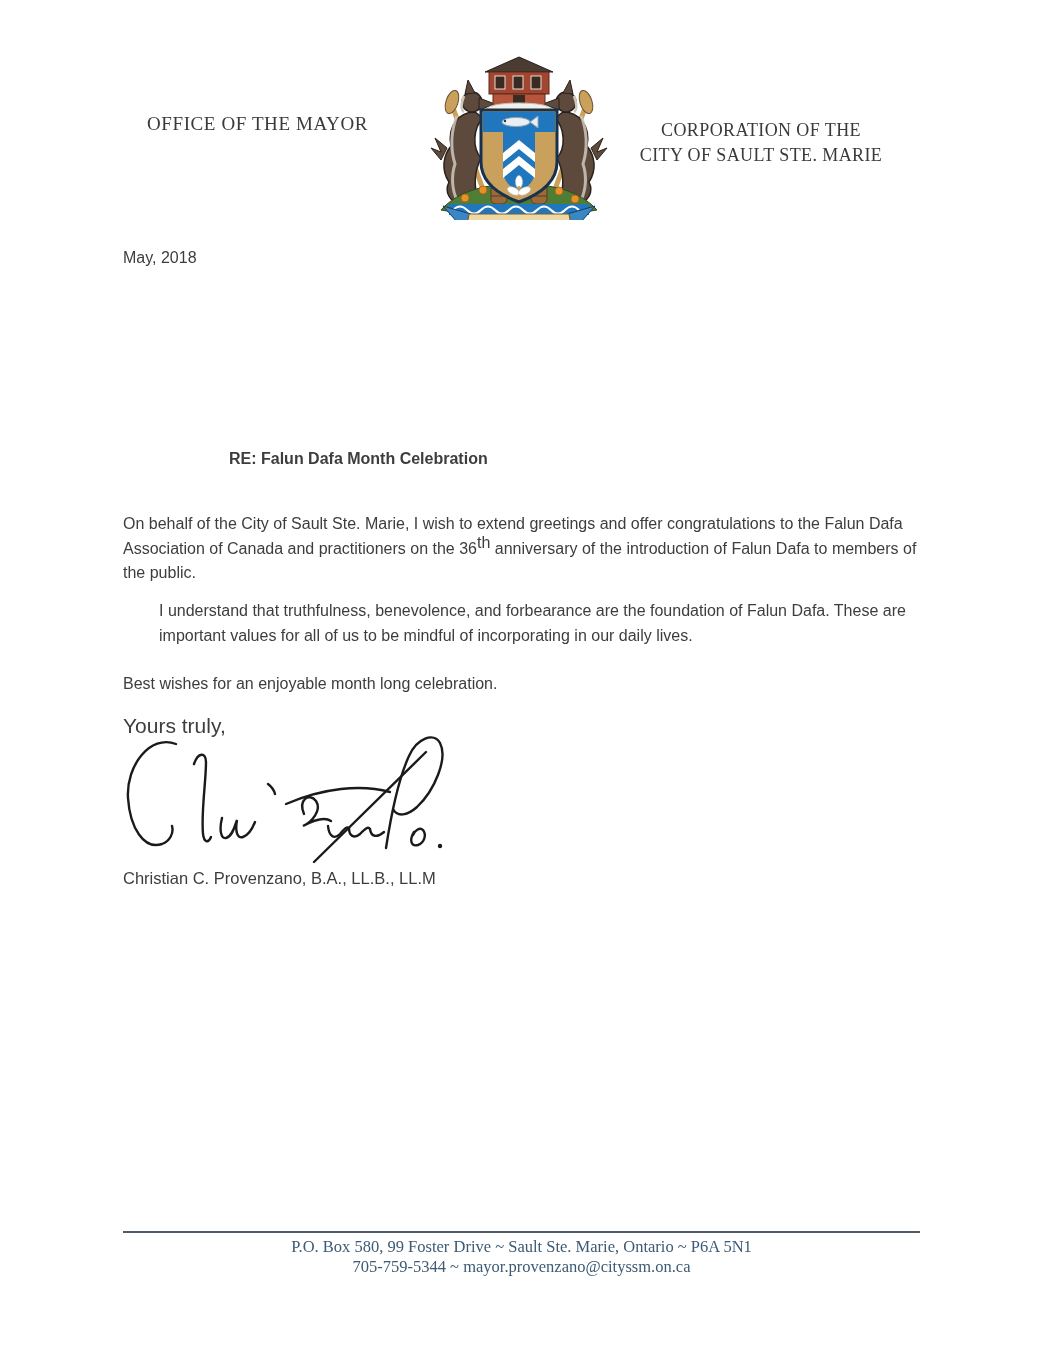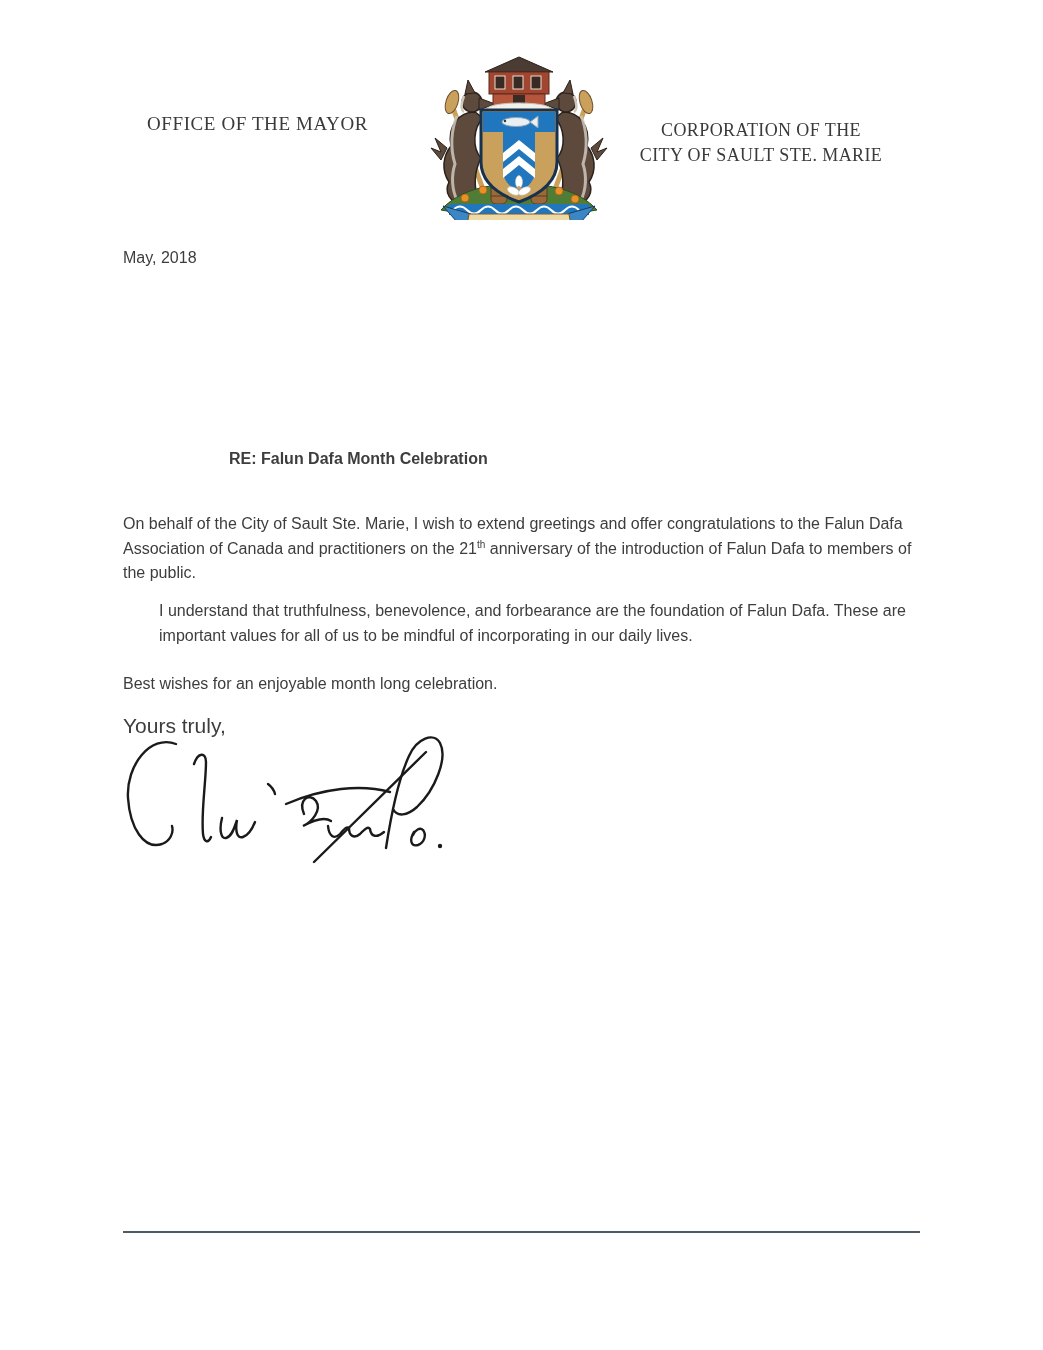--- a/index.html
+++ b/index.html
@@ -24,21 +24,21 @@
     text-align:center;
     font-family:"Liberation Serif", serif;
     font-size:18px; line-height:25px; letter-spacing:0.4px; color:#3a3a3a;
   }
   .crest { position:absolute; left:417px; top:52px; width:204px; height:168px; }
 
   
   .date-line   { position:absolute; left:123px; top:233px; font-size:16px;margin-top:16px; }
   .subject-line{ position:absolute; left:185px; top:450px; font-size:16px; font-weight:bold;margin-left:44px; }
   .para { position:absolute; left:123px; width:800px; font-size:16px; line-height:24.5px; }
-  .para sup { font-size:10px; line-height:0; }
+  .para sup { font-size:16px; line-height:0; }
   #para1 { top:496px; }
   #para2 { top:583px;margin-left:36px; }
   #para3 { top:656px; }
   .closing-line { position:absolute; left:123px; top:714px; font-size:21px; }
   .signature { position:absolute; left:118px; top:730px; }
   .signer-line { position:absolute; left:123px; top:869px; font-size:16.5px; }
 
   
   .footer-rule {
     position:absolute; left:123px; top:1231px; width:797px; height:2px;
@@ -160,21 +160,21 @@
           <circle cx="102" cy="136" r="2" fill="#c9a05c"></circle>
         </g>
       </g>
     </svg>
   </div>
 
   <div class="date-line">May, 2018</div>
 
   <div class="subject-line">RE: Falun Dafa Month Celebration</div>
 
-  <p class="para" id="para1"><span>On behalf of the City of Sault Ste. Marie, I wish to extend greetings and offer congratulations to the Falun Dafa Association of Canada and practitioners on the 21</span><sup>th</sup><span> anniversary of the introduction of Falun Dafa to members of the public.</span></p>
+  <p class="para" id="para1"><span>On behalf of the City of Sault Ste. Marie, I wish to extend greetings and offer congratulations to the Falun Dafa Association of Canada and practitioners on the 36</span><sup>th</sup><span> anniversary of the introduction of Falun Dafa to members of the public.</span></p>
 
   <p class="para" id="para2">I understand that truthfulness, benevolence, and forbearance are the foundation of Falun Dafa. These are important values for all of us to be mindful of incorporating in our daily lives.</p>
 
   <p class="para" id="para3">Best wishes for an enjoyable month long celebration.</p>
 
   <div class="closing-line">Yours truly,</div>
 
   <div class="signature">
     <svg width="330" height="135" viewBox="0 0 330 135">
       <g fill="none" stroke="#1a1a1a" stroke-width="2.4" stroke-linecap="round">
@@ -196,16 +196,21 @@
         <path d="M268,118 C272,92 279,52 291,26 C299,8 316,2 322,13 C330,28 317,60 299,77 C289,86 279,87 275,79"></path>
 
         <path d="M308,22 L196,132"></path>
 
         <path d="M296,102 C291,110 293,117 300,115 C306,113 309,105 305,100 C302,97 297,100 295,105"></path>
       </g>
       <circle cx="322" cy="116" r="2.2" fill="#1a1a1a"></circle>
     </svg>
   </div>
 
+  <div class="signer-line">Christian C. Provenzano, B.A., LL.B., LL.M</div>
 
   <div class="footer-rule"></div>
+  <div class="footer-text">
+    <div>P.O. Box 580, 99 Foster Drive ~ Sault Ste. Marie, Ontario ~ P6A 5N1</div>
+    <div>705-759-5344 ~ mayor.provenzano@cityssm.on.ca</div>
+  </div>
 
 </div>
 
 </body></html>

